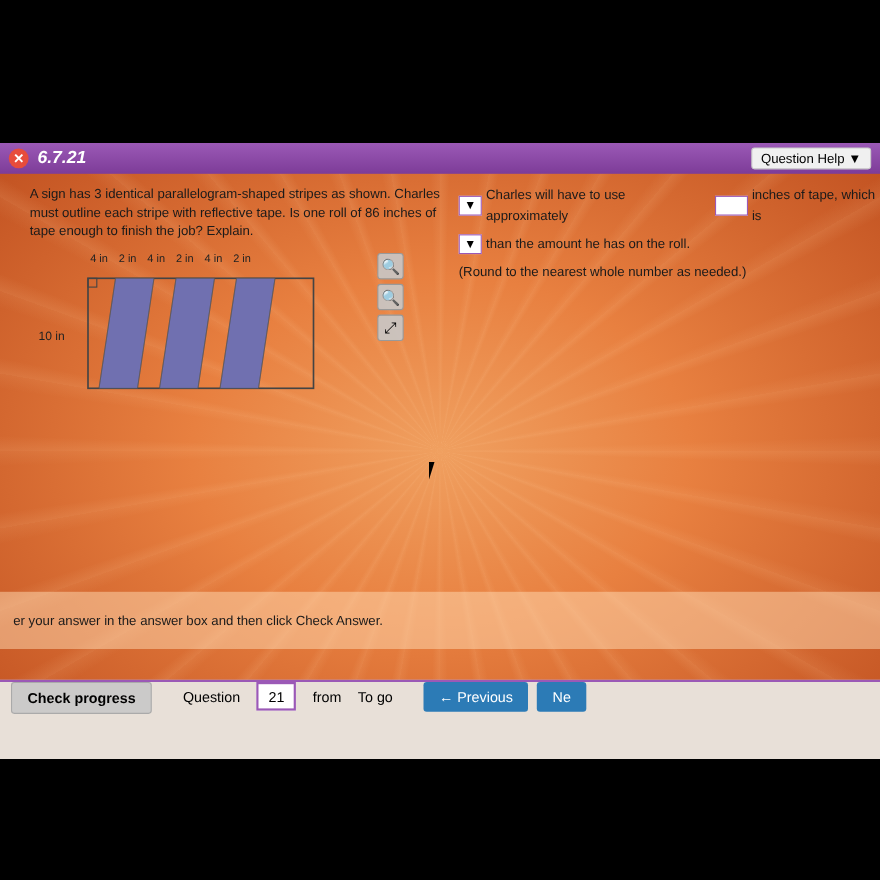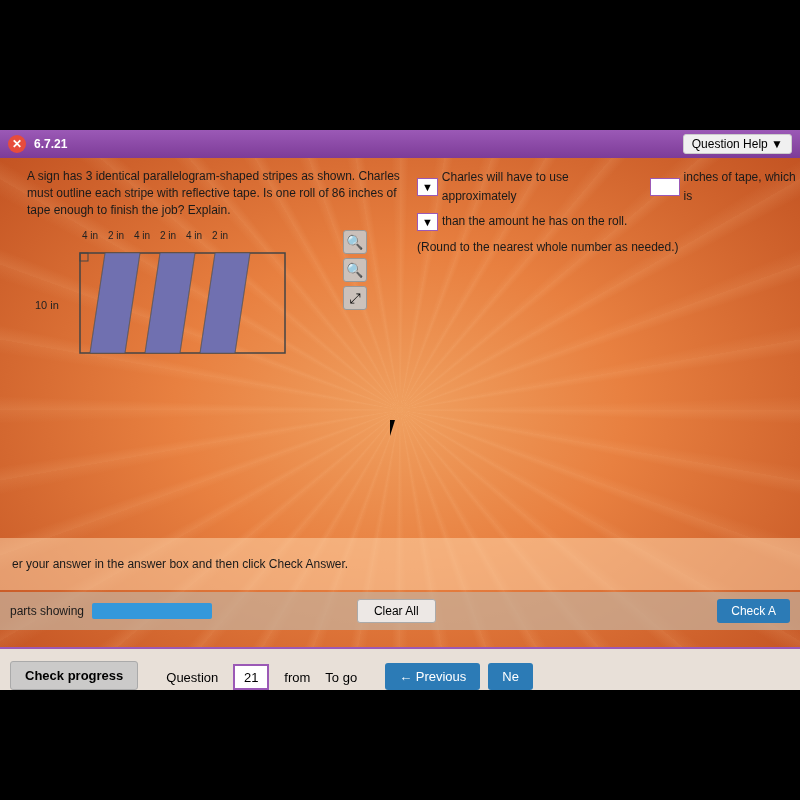--- a/index.html
+++ b/index.html
@@ -54,22 +54,23 @@
       justify-content: center;
       color: white;
       font-size: 12px;
       font-weight: bold;
       cursor: pointer;
       margin-right: 8px;
     }
 
     .question-id {
       color: white;
-      font-size: 12px;
+      font-size: 16px;
       font-weight: bold;
+      font-style: italic;
     }
 
     .question-help-btn {
       margin-left: auto;
       background: #f0f0f0;
       border: 1px solid #ccc;
       padding: 2px 8px;
       font-size: 12px;
       cursor: pointer;
       border-radius: 3px;
@@ -262,24 +263,24 @@
       cursor: pointer;
       border-radius: 3px;
     }
 
     
     .nav-bar {
       position: absolute;
       bottom: 0;
       left: 0;
       width: 100%;
-      height: 43px;
+      height: 72px;
       background: #e8e0d8;
       display: flex;
-      align-items: flex-end;
+      align-items: flex-start;
       padding: 0 10px;
       gap: 8px;
       border-top: 2px solid #9b59b6;
     }
 
     .check-progress-btn {
       background: rgba(200,200,200,0.9);
       border: 1px solid #aaa;
       padding: 6px 14px;
       font-size: 13px;
@@ -424,28 +425,20 @@
         <span>than the amount he has on the roll.</span>
       </div>
       <p class="note-text">(Round to the nearest whole number as needed.)</p>
     </div>
   </div>
 
   <div class="instruction-bar">
     <span>er your answer in the answer box and then click Check Answer.</span>
   </div>
 
-  <div class="action-bar">
-    <div class="parts-showing">
-      <span>parts showing</span>
-      <div class="progress-bar"></div>
-    </div>
-    <button class="clear-all-btn">Clear All</button>
-    <button class="check-answer-btn">Check A</button>
-  </div>
 
   <div class="nav-bar">
     <button class="check-progress-btn">Check progress</button>
     <div class="question-nav">
       <span>Question</span>
       <input type="text" class="question-input" value="21" style="">
       <span>from</span>
       <span>To go</span>
     </div>
     <button class="prev-btn">← Previous</button>

